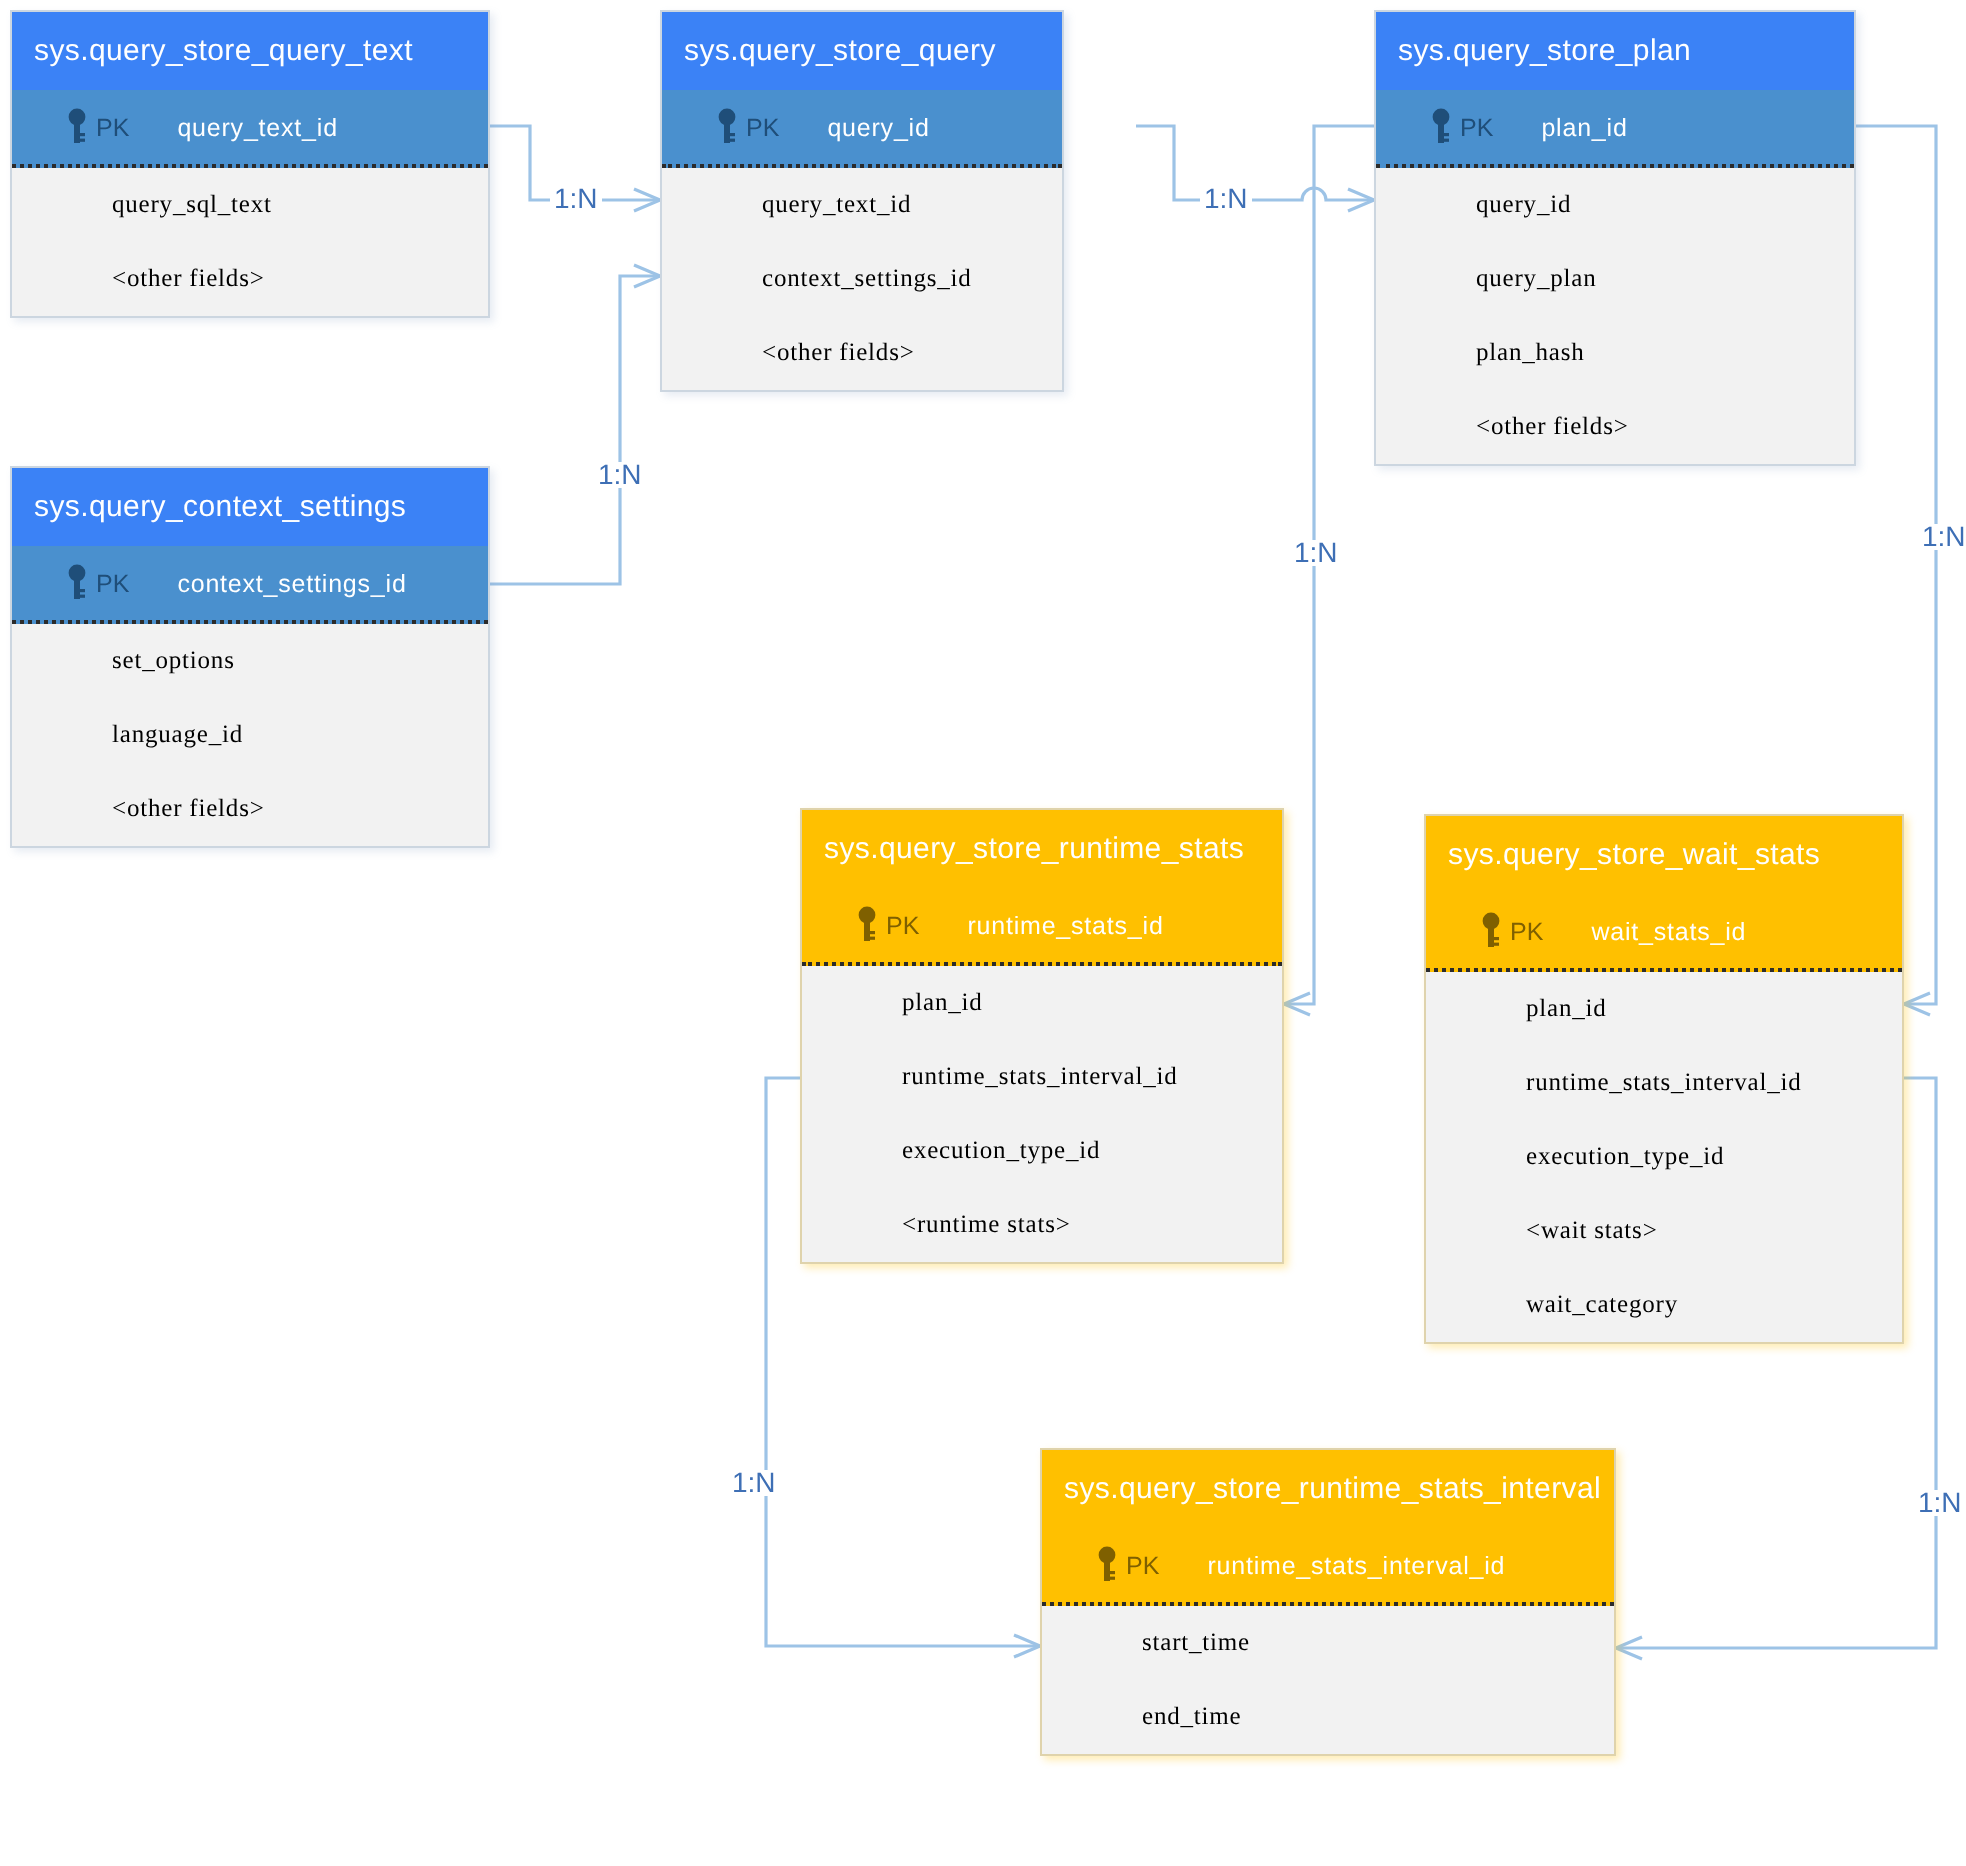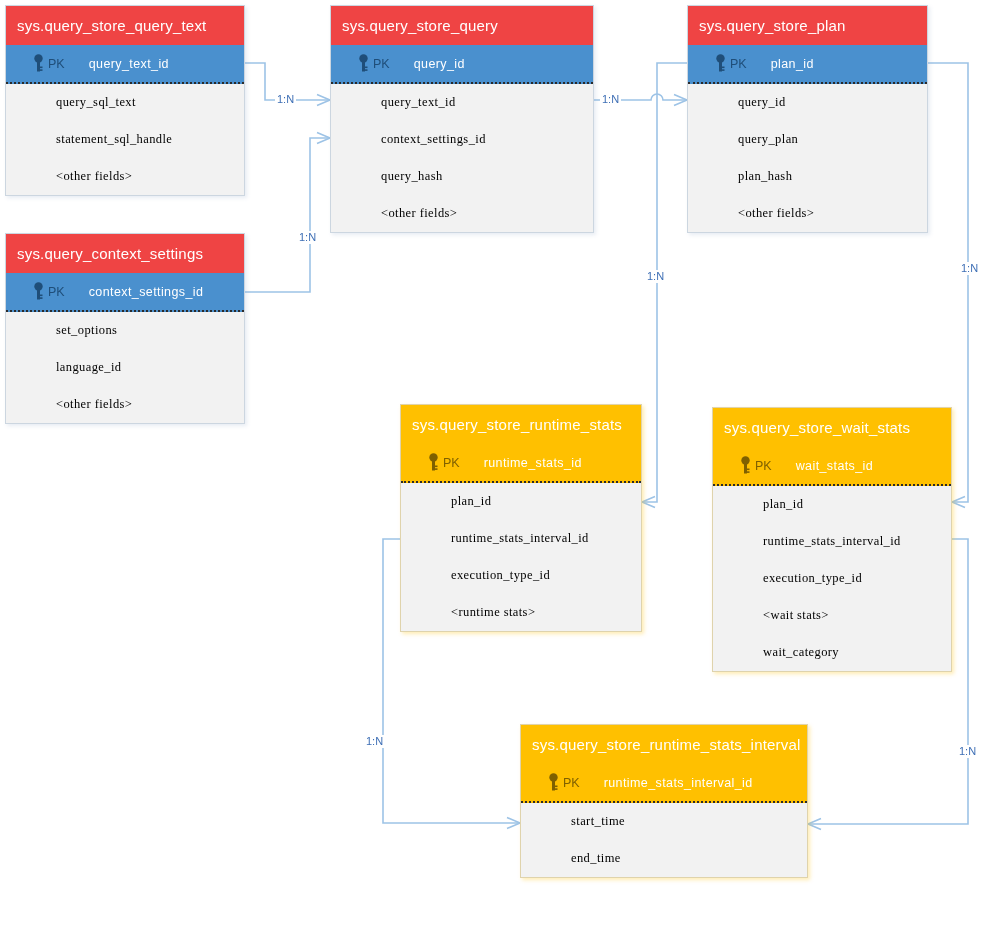--- a/index.html
+++ b/index.html
@@ -8,40 +8,40 @@
   #canvas{position:absolute;inset:0;width:983px;height:933px;}
   #wires{position:absolute;left:0;top:0;width:983px;height:933px;z-index:1;}
 
   .entity{position:absolute;z-index:2;background:#f2f2f2;
           border:1px solid #d4d4d4;box-sizing:border-box;}
   .entity.blue{border-color:#ccd6e0;box-shadow:2px 2px 4px rgba(120,150,190,.18);}
   .entity.orange{border-color:#dfd3ac;box-shadow:2px 2px 4px rgba(255,192,0,.30);text-align:center;}
 
   .title{height:39px;display:flex;align-items:center;padding:0 11px;
          color:#ffffff;font-size:15px;letter-spacing:.2px;box-sizing:border-box;}
-  .blue .title{background:#ef4444;}
+  .blue .title{background:#3b82f6;}
   .orange .title{background:#ffc000;}
 
   .pkrow{height:39px;display:flex;align-items:center;box-sizing:border-box;
          border-bottom:2px dotted #2b2b2b;padding-left:20px;}
   .blue .pkrow{background:#4a90ce;}
   .orange .pkrow{background:#ffc000;}
   .key-icon{width:14px;margin-left:7px;display:flex;align-items:center;}
   .pk-label{font-size:12.5px;margin-left:1px;}
   .blue .pk-label{color:#1f4e79;}
   .orange .pk-label{color:#7f6000;}
   .blue .key-icon svg{fill:#1f4e79;}
   .orange .key-icon svg{fill:#7f6000;}
   .pk-name{color:#ffffff;font-size:12.5px;letter-spacing:.4px;margin-left:24px;}
 
   .field{height:37px;display:flex;align-items:center;padding-left:50px;
          color:#000000;font-size:12.5px;letter-spacing:.4px;box-sizing:border-box;font-family:Liberation Serif, serif;}
 
   .rel-label{position:absolute;z-index:3;background:#ffffff;color:#3e6fb5;
-             font-size:11px;padding:0 2px;line-height:13px;}
+             font-size:14px;padding:0 2px;line-height:13px;}
 </style>
 </head>
 <body>
 
 <div id="canvas">
 
   <svg id="wires" viewBox="0 0 983 933" fill="none" stroke="#9dc3e6" stroke-width="1.6">
 
     <path d="M245,63 H265 V100 H329"></path>
     <path d="M317,94.5 L330,100 L317,105.5"></path>
@@ -81,41 +81,39 @@
             <circle cx="5.5" cy="4.5" r="4.2"></circle>
             <rect x="4" y="7" width="3" height="10.5"></rect>
             <rect x="7" y="12.5" width="2.5" height="1.6"></rect>
             <rect x="7" y="15.3" width="2.5" height="1.6"></rect>
           </svg>
         </span>
       <span class="pk-label">PK</span>
       <span class="pk-name">query_text_id</span>
     </div>
     <div class="field">query_sql_text</div>
-    <div class="field">statement_sql_handle</div>
-    <div class="field">&lt;other fields&gt;</div>
-  </div>
-
-  <div class="entity blue" style="left:330px;top:5px;width:264px">
+    <div class="field">&lt;other fields&gt;</div>
+  </div>
+
+  <div class="entity blue" style="left:330px;top:5px;width:202px">
     <div class="title">sys.query_store_query</div>
     <div class="pkrow">
       <span class="key-icon">
           <svg width="11" height="19" viewBox="0 0 11 19">
             <circle cx="5.5" cy="4.5" r="4.2"></circle>
             <rect x="4" y="7" width="3" height="10.5"></rect>
             <rect x="7" y="12.5" width="2.5" height="1.6"></rect>
             <rect x="7" y="15.3" width="2.5" height="1.6"></rect>
           </svg>
         </span>
       <span class="pk-label">PK</span>
       <span class="pk-name">query_id</span>
     </div>
     <div class="field">query_text_id</div>
     <div class="field">context_settings_id</div>
-    <div class="field">query_hash</div>
     <div class="field">&lt;other fields&gt;</div>
   </div>
 
   <div class="entity blue" style="left:687px;top:5px;width:241px">
     <div class="title">sys.query_store_plan</div>
     <div class="pkrow">
       <span class="key-icon">
           <svg width="11" height="19" viewBox="0 0 11 19">
             <circle cx="5.5" cy="4.5" r="4.2"></circle>
             <rect x="4" y="7" width="3" height="10.5"></rect>

